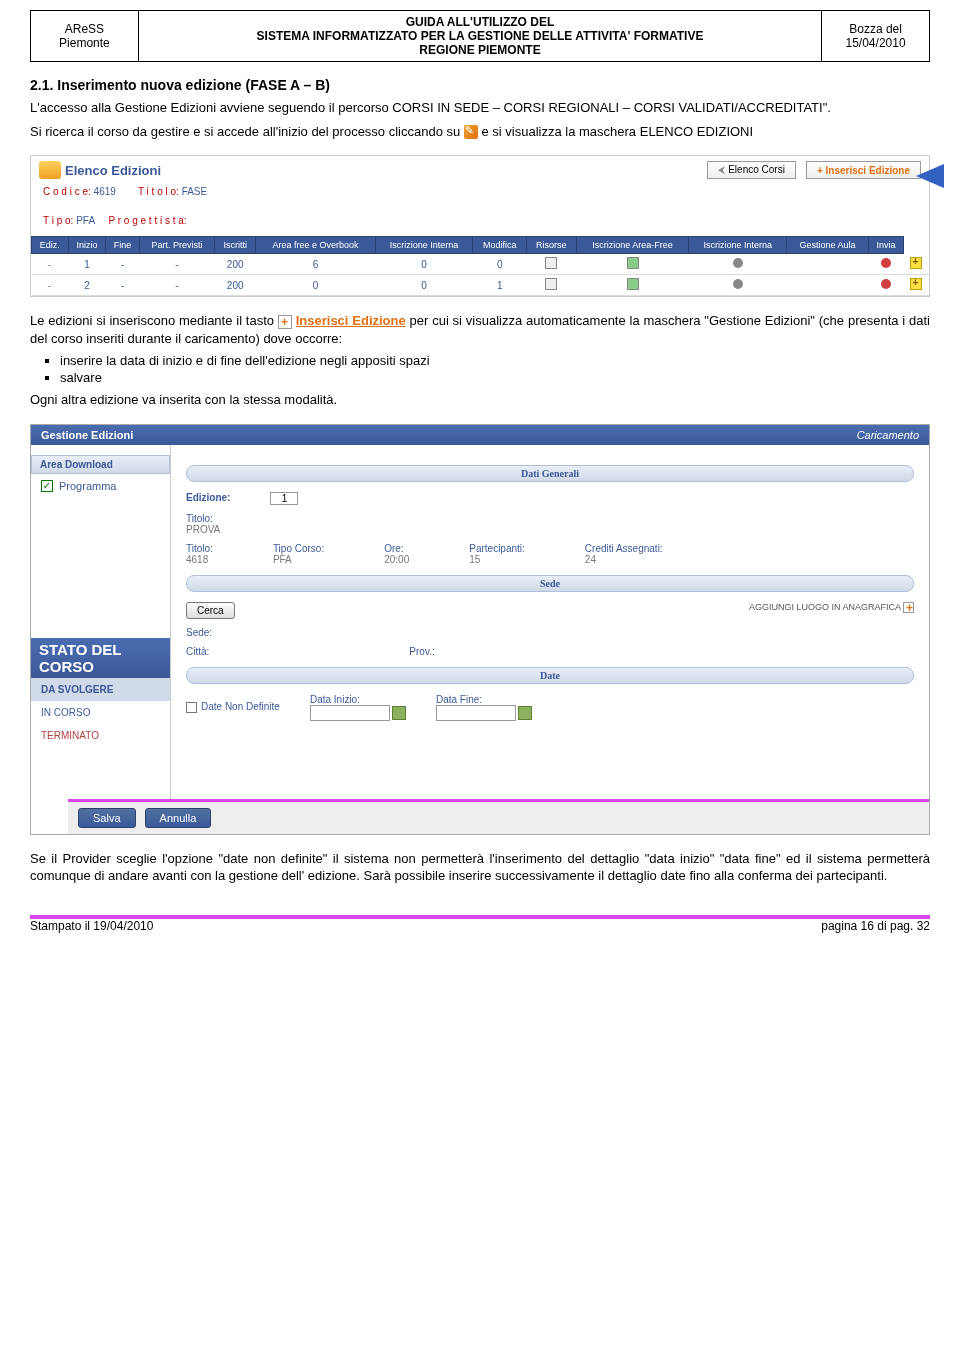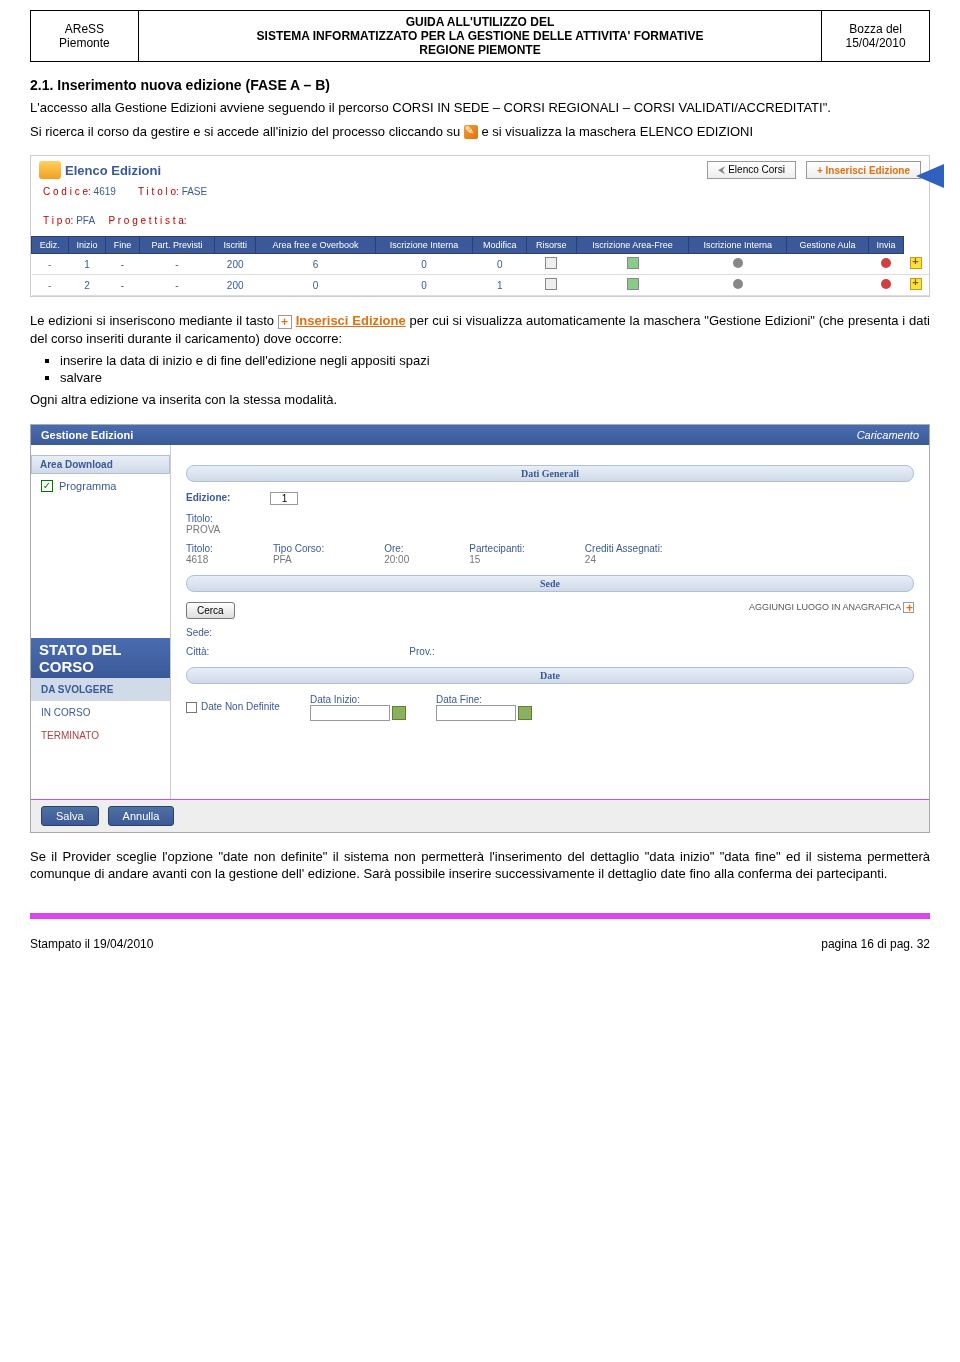--- a/index.html
+++ b/index.html
@@ -58,24 +58,24 @@
   .section-bar { background: linear-gradient(#e8eef7,#d0dae8); border: 1px solid #b0c0d8; border-radius: 8px; text-align: center; color: #3b5998; font-weight: bold; font-size: 10px; padding: 2px; margin: 10px 0; font-family: Liberation Serif, serif; }
   .field-row { display: flex; gap: 40px; margin: 8px 0; color: #3b5998; font-size: 10px; flex-wrap: wrap; }
   .field-row .lbl { display: block; }
   .field-row .val { color: #777; margin-top: 2px; }
   .ed-input { width: 28px; border: 1px solid #999; text-align:center; font-size:10px; }
   .btn-cerca { border:1px solid #777; background:linear-gradient(#fff,#ddd); padding:2px 10px; border-radius:3px; font-size:10px; }
   .aggiungi { font-size:9px; color:#555; text-align:right; }
   .date-input { width: 80px; height: 16px; border: 1px solid #999; background:#fff; display:inline-block; vertical-align:middle; }
   .cal-icon { width:14px; height:14px; background:#8ab060; border:1px solid #608030; display:inline-block; vertical-align:middle; margin-left:2px; }
   .chk { width:11px; height:11px; border:1px solid #777; display:inline-block; vertical-align:middle; margin-right:4px; }
-  .footer-btns { background:#eee; padding:6px 10px; border-top:1px solid #d946ef; }
+  .footer-btns { background:#eee; padding:6px 10px; border-top:3px solid #d946ef;margin-left:37px; }
   .footer-btns button { background: linear-gradient(#5070a0,#3b5998); color:#fff; border:1px solid #2a4070; padding:3px 14px; margin-right:6px; font-size:11px; border-radius:3px; cursor:pointer; }
 
-  .page-footer { border-top: 6px solid #d946ef; margin-top: 30px; padding-top: 18px; display: flex; justify-content: space-between; font-size: 12px; }
+  .page-footer { border-top: 4px solid #d946ef; margin-top: 30px; padding-top: 0; display: flex; justify-content: space-between; font-size: 12px; }
 </style>
 </head>
 <body>
 
 <table class="header-table">
   <tbody>
       <tr>
     <td class="side" rowspan="1">
       <div>AReSS</div>
       <div>Piemonte</div>

